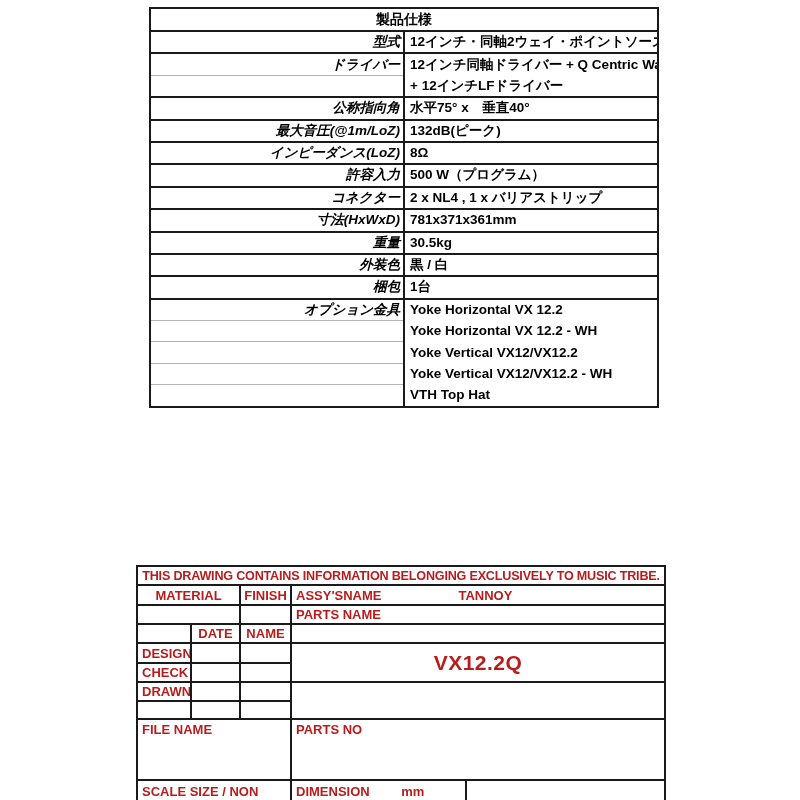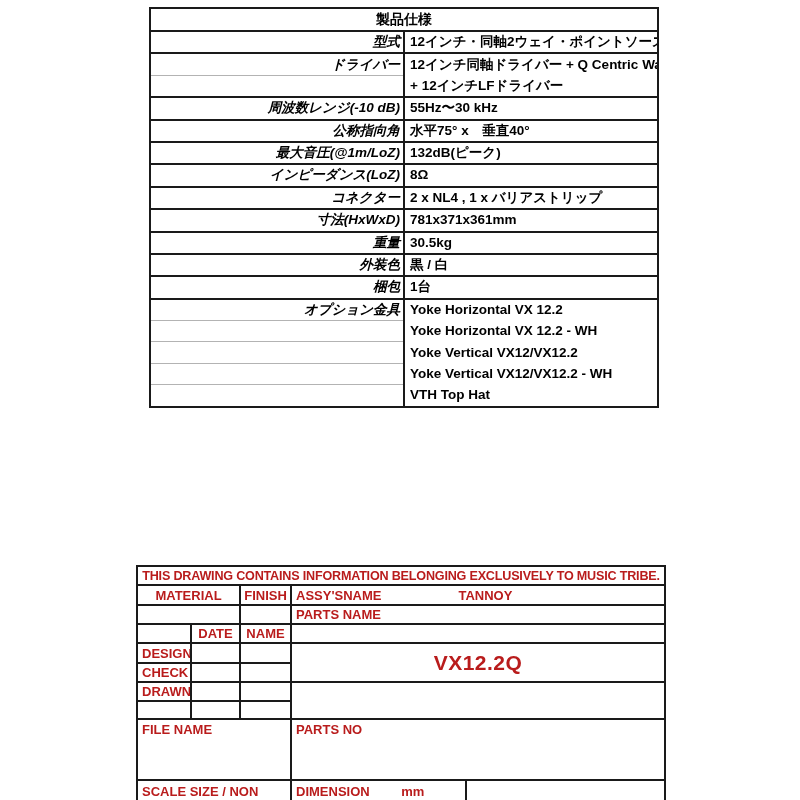--- a/index.html
+++ b/index.html
@@ -58,40 +58,40 @@
     <tr>
       <td class="lbl">ドライバー</td>
       <td class="val">12インチ同軸ドライバー + Q Centric Waveguide</td>
     </tr>
 
     <tr class="sub">
       <td class="lbl"></td>
       <td class="val">+ 12インチLFドライバー</td>
     </tr>
 
-    <tr>
-      <td class="lbl">周波数レンジ(-10 dB)</td>
-      <td class="val">55Hz〜30 kHz</td>
-    </tr>
 
     <tr>
       <td class="lbl">公称指向角</td>
       <td class="val">水平75° x　垂直40°</td>
     </tr>
 
     <tr>
       <td class="lbl">最大音圧(@1m/LoZ)</td>
       <td class="val">132dB(ピーク)</td>
     </tr>
 
     <tr>
       <td class="lbl">インピーダンス(LoZ)</td>
       <td class="val">8Ω</td>
     </tr>
 
+    <tr>
+      <td class="lbl">許容入力</td>
+      <td class="val">500 W（プログラム）</td>
+    </tr>
 
     <tr>
       <td class="lbl">コネクター</td>
       <td class="val">2 x NL4 , 1 x バリアストリップ</td>
     </tr>
 
     <tr>
       <td class="lbl">寸法(HxWxD)</td>
       <td class="val">781x371x361mm</td>
     </tr>

